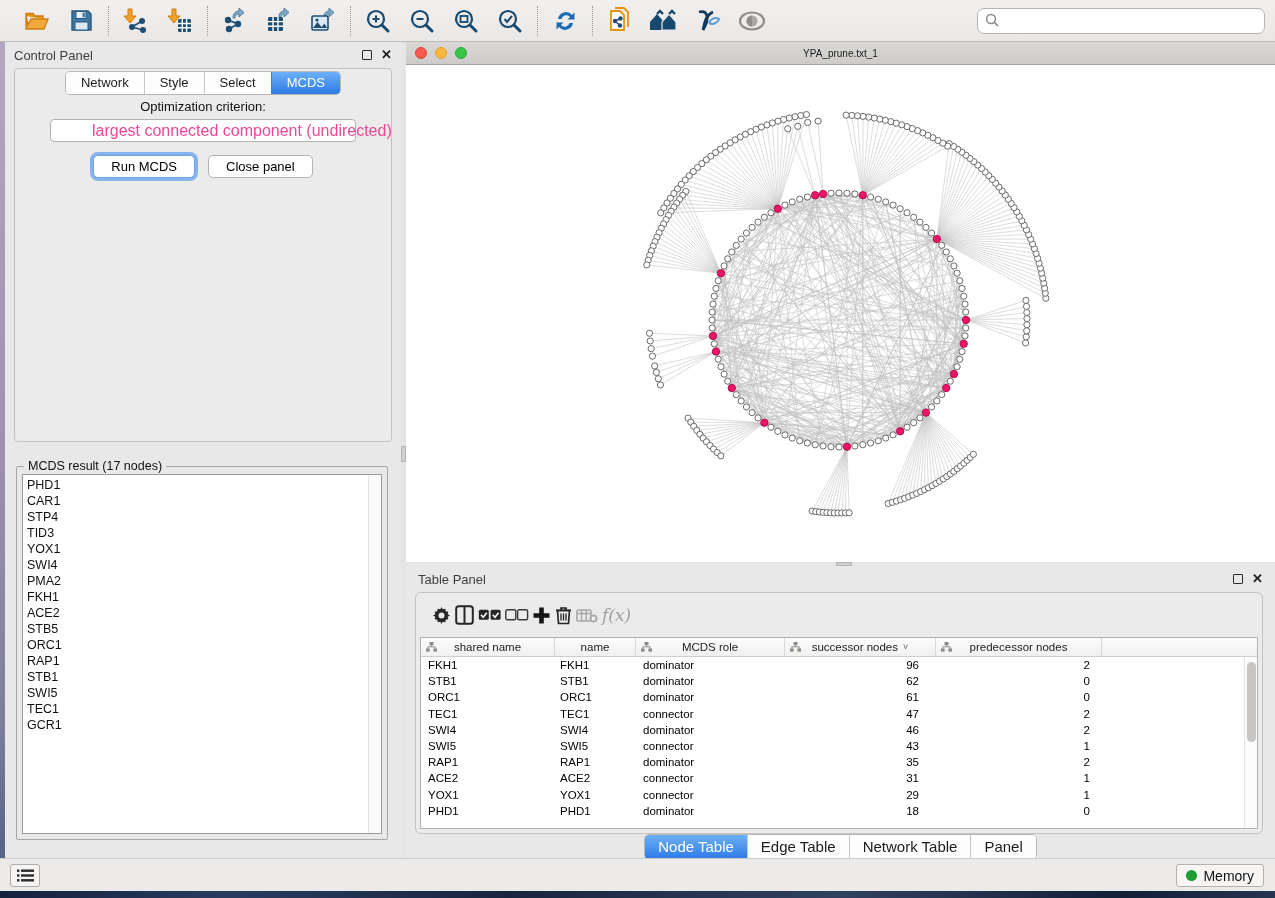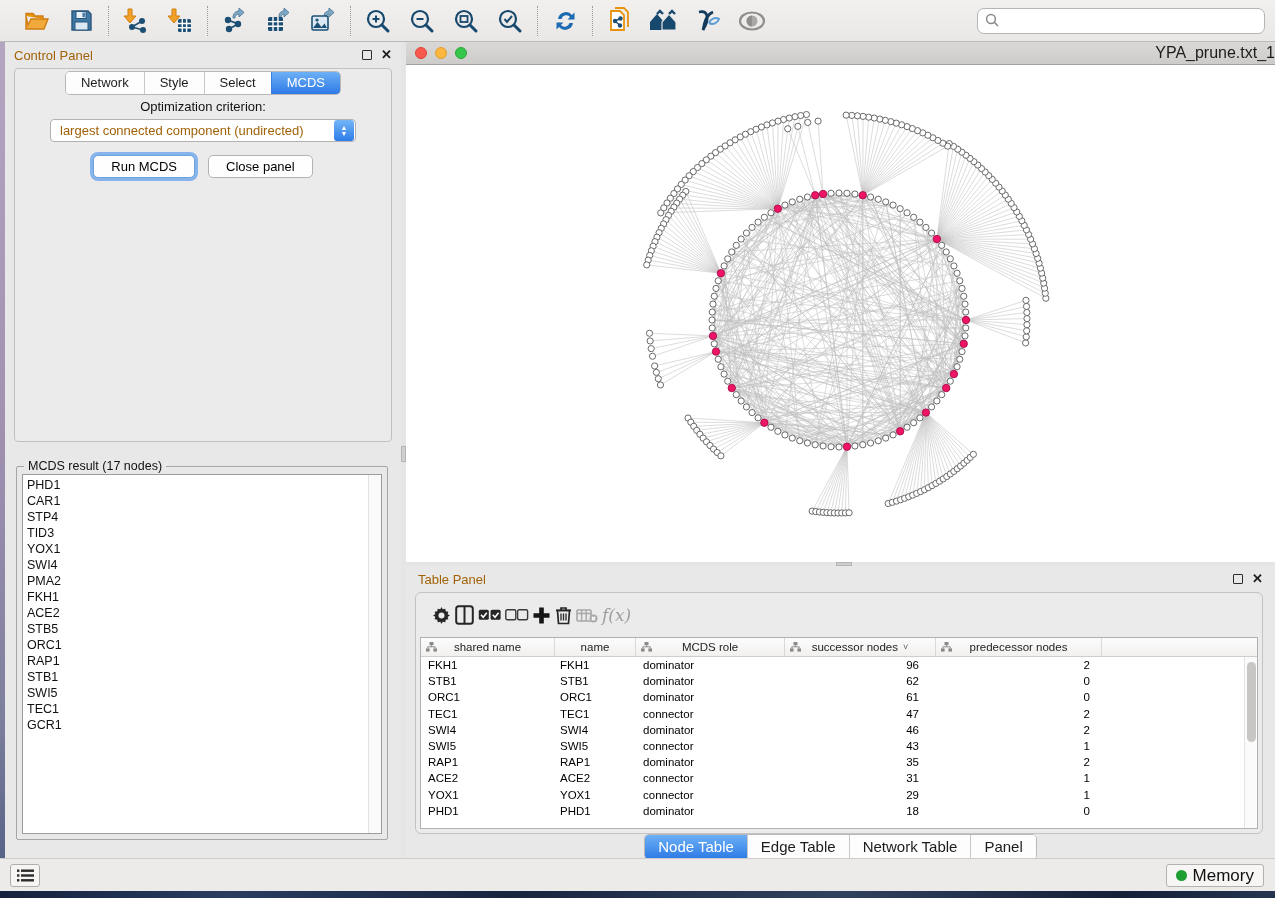--- a/index.html
+++ b/index.html
@@ -21,37 +21,37 @@
   .tsep { width:1px; height:30px; border-left:1px dotted #9a9a9a; }
   .tbtn { width:30px; height:30px; display:flex; align-items:center; justify-content:center; }
   .tbtn svg { display:block; }
   .searchbox { margin-left:auto; width:288px; height:26px; background:#fff;
     border:1px solid #b6b5b4; border-radius:7px; display:flex; align-items:center; padding:0 7px; }
   .searchbox input { border:none; outline:none; flex:1; font-size:12px; background:transparent; }
 
   
   .control-panel { position:absolute; left:5px; top:42px; width:396px; height:816px; background:#e9e8e8; }
   .panel-header { height:26px; display:flex; align-items:center; padding:0 9px; }
-  .panel-title { font-size:13px; color:#a16207; }
+  .panel-title { font-size:13px; color:#404040; }
   .panel-btns { margin-left:auto; display:flex; align-items:center; gap:9px; }
   .float-btn { width:10px; height:10px; border:1.6px solid #2b2b2b; border-radius:1px; }
   .close-btn { font-size:13px; font-weight:bold; color:#1c1c1c; line-height:10px; }
 
   .seg { display:inline-flex; background:#fff; border:1px solid #b9b8b7; border-radius:5px; overflow:hidden; }
   .seg .tab { padding:3px 15px 4px; font-size:13px; color:#1c1c1c; background:#fdfdfd; border-left:1px solid #c9c8c7; }
   .seg .tab:first-child { border-left:none; }
   .seg .tab.sel { background:linear-gradient(#6cb0f6,#2e7ae6); color:#fff; border-left-color:#3a7fd8; }
   .cp-tabs { position:absolute; left:0; right:0; top:29px; text-align:center; z-index:3; }
 
   .cp-inner { position:absolute; left:9px; right:9px; top:26px; height:374px;
     background:#ecebeb; border:1px solid #c2c1c0; border-radius:4px; }
   .opt-label { position:absolute; left:0; right:0; top:30px; text-align:center; font-size:13px; color:#111; }
   .dropdown { position:absolute; left:35px; right:35px; top:50px; height:23px; background:#fff;
     border:1px solid #b3b2b1; border-radius:4px; display:flex; align-items:center; }
-  .dropdown .dval { flex:1; font-size:13px; color:#a16207; padding:0 9px; white-space:nowrap; }
+  .dropdown .dval { flex:1; font-size:16px; color:#ec4899; padding:0 9px; white-space:nowrap;margin-left:32px; }
   .dropdown .stepper { width:20px; height:21px; border-radius:3px; margin-right:1px;
     background:linear-gradient(#74b6f8,#2d7ce9); display:flex; flex-direction:column;
     align-items:center; justify-content:center; color:#fff; font-size:7px; line-height:6px; }
   .btnrow { position:absolute; left:0; right:0; top:86px; display:flex; justify-content:center; gap:13px; }
   .mac-btn { height:23px; padding:0 17px; background:#fefefe; border:1px solid #b4b3b2;
     border-radius:5px; font-size:13px; color:#000000; display:flex; align-items:center; }
   .mac-btn.focus { box-shadow:0 0 0 3px rgba(100,160,235,.75); border-color:#6ea4de; }
 
   .result-group { position:absolute; left:11px; right:13px; top:424px; height:374px;
     border:1px solid #a7a6a5; border-radius:2px; }
@@ -71,21 +71,21 @@
 
   
   .netwin { position:absolute; left:406px; top:42px; width:869px; height:520px; background:#fff; }
   .net-titlebar { height:23px; background:linear-gradient(#d9d8d7,#cdccca); border-bottom:1px solid #a2a1a0;
     display:flex; align-items:center; position:relative; }
   .lights { display:flex; gap:8px; padding-left:9px; }
   .light { width:12px; height:12px; border-radius:50%; }
   .light.red { background:#f95a50; border:1px solid #dc4439; }
   .light.yellow { background:#fdb63e; border:1px solid #df9f2e; }
   .light.green { background:#35c64a; border:1px solid #28a83b; }
-  .net-title { position:absolute; left:0; right:0; text-align:right; font-size:16px; color:#1c1c1c; }
+  .net-title { position:absolute; left:0; right:0; text-align:center; font-size:10px; color:#1c1c1c; }
   .net-canvas { position:absolute; left:0; top:23px; width:869px; height:497px; background:#fff; }
 
   
   .table-panel { position:absolute; left:406px; top:566px; width:869px; height:292px; background:#e9e8e8; }
   .tp-container { position:absolute; left:9px; right:12px; top:26px; height:242px;
     background:#ecebeb; border:1px solid #c4c3c2; border-radius:6px; }
   .tp-toolbar { height:44px; display:flex; align-items:center; gap:4px; padding:0 16px; }
   .tp-toolbar .tbicon { display:flex; align-items:center; justify-content:center; }
   .fx { font-family:"DejaVu Serif", serif; font-style:italic; font-size:17px; color:#9e9d9c; }
   .table-wrap { position:absolute; left:4px; right:4px; top:44px; bottom:4px; background:#fff; border:1px solid #b2b1b0; }
@@ -111,21 +111,21 @@
   .h0{width:134px;} .h1{width:81px;} .h2{width:149px;} .h3{width:151px;} .h4{width:166px;}
   .hfill{flex:1; border-right:none;}
 
   
   .statusbar { position:absolute; left:0; top:858px; width:1275px; height:33px; background:#ecebea; border-top:1px solid #cdcccb; }
   .list-btn { position:absolute; left:10px; top:5px; width:30px; height:23px; background:#f6f5f4;
     border:1px solid #aeadac; border-radius:3px; display:flex; align-items:center; justify-content:center; }
   .memory-btn { position:absolute; right:11px; top:5px; height:23px; padding:0 9px; background:#f7f6f5;
     border:1px solid #b3b2b1; border-radius:3px; display:flex; align-items:center; gap:6px; }
   .memdot { width:11px; height:11px; border-radius:50%; background:#1c9e31; }
-  .memory-btn span { font-size:17px; color:#111; }
+  .memory-btn span { font-size:14px; color:#111; }
 
   svg { overflow:visible; }
 </style>
 </head>
 <body>
 
 <div id="app">
 
   <div class="toolbar">
     <div class="tgroup">

